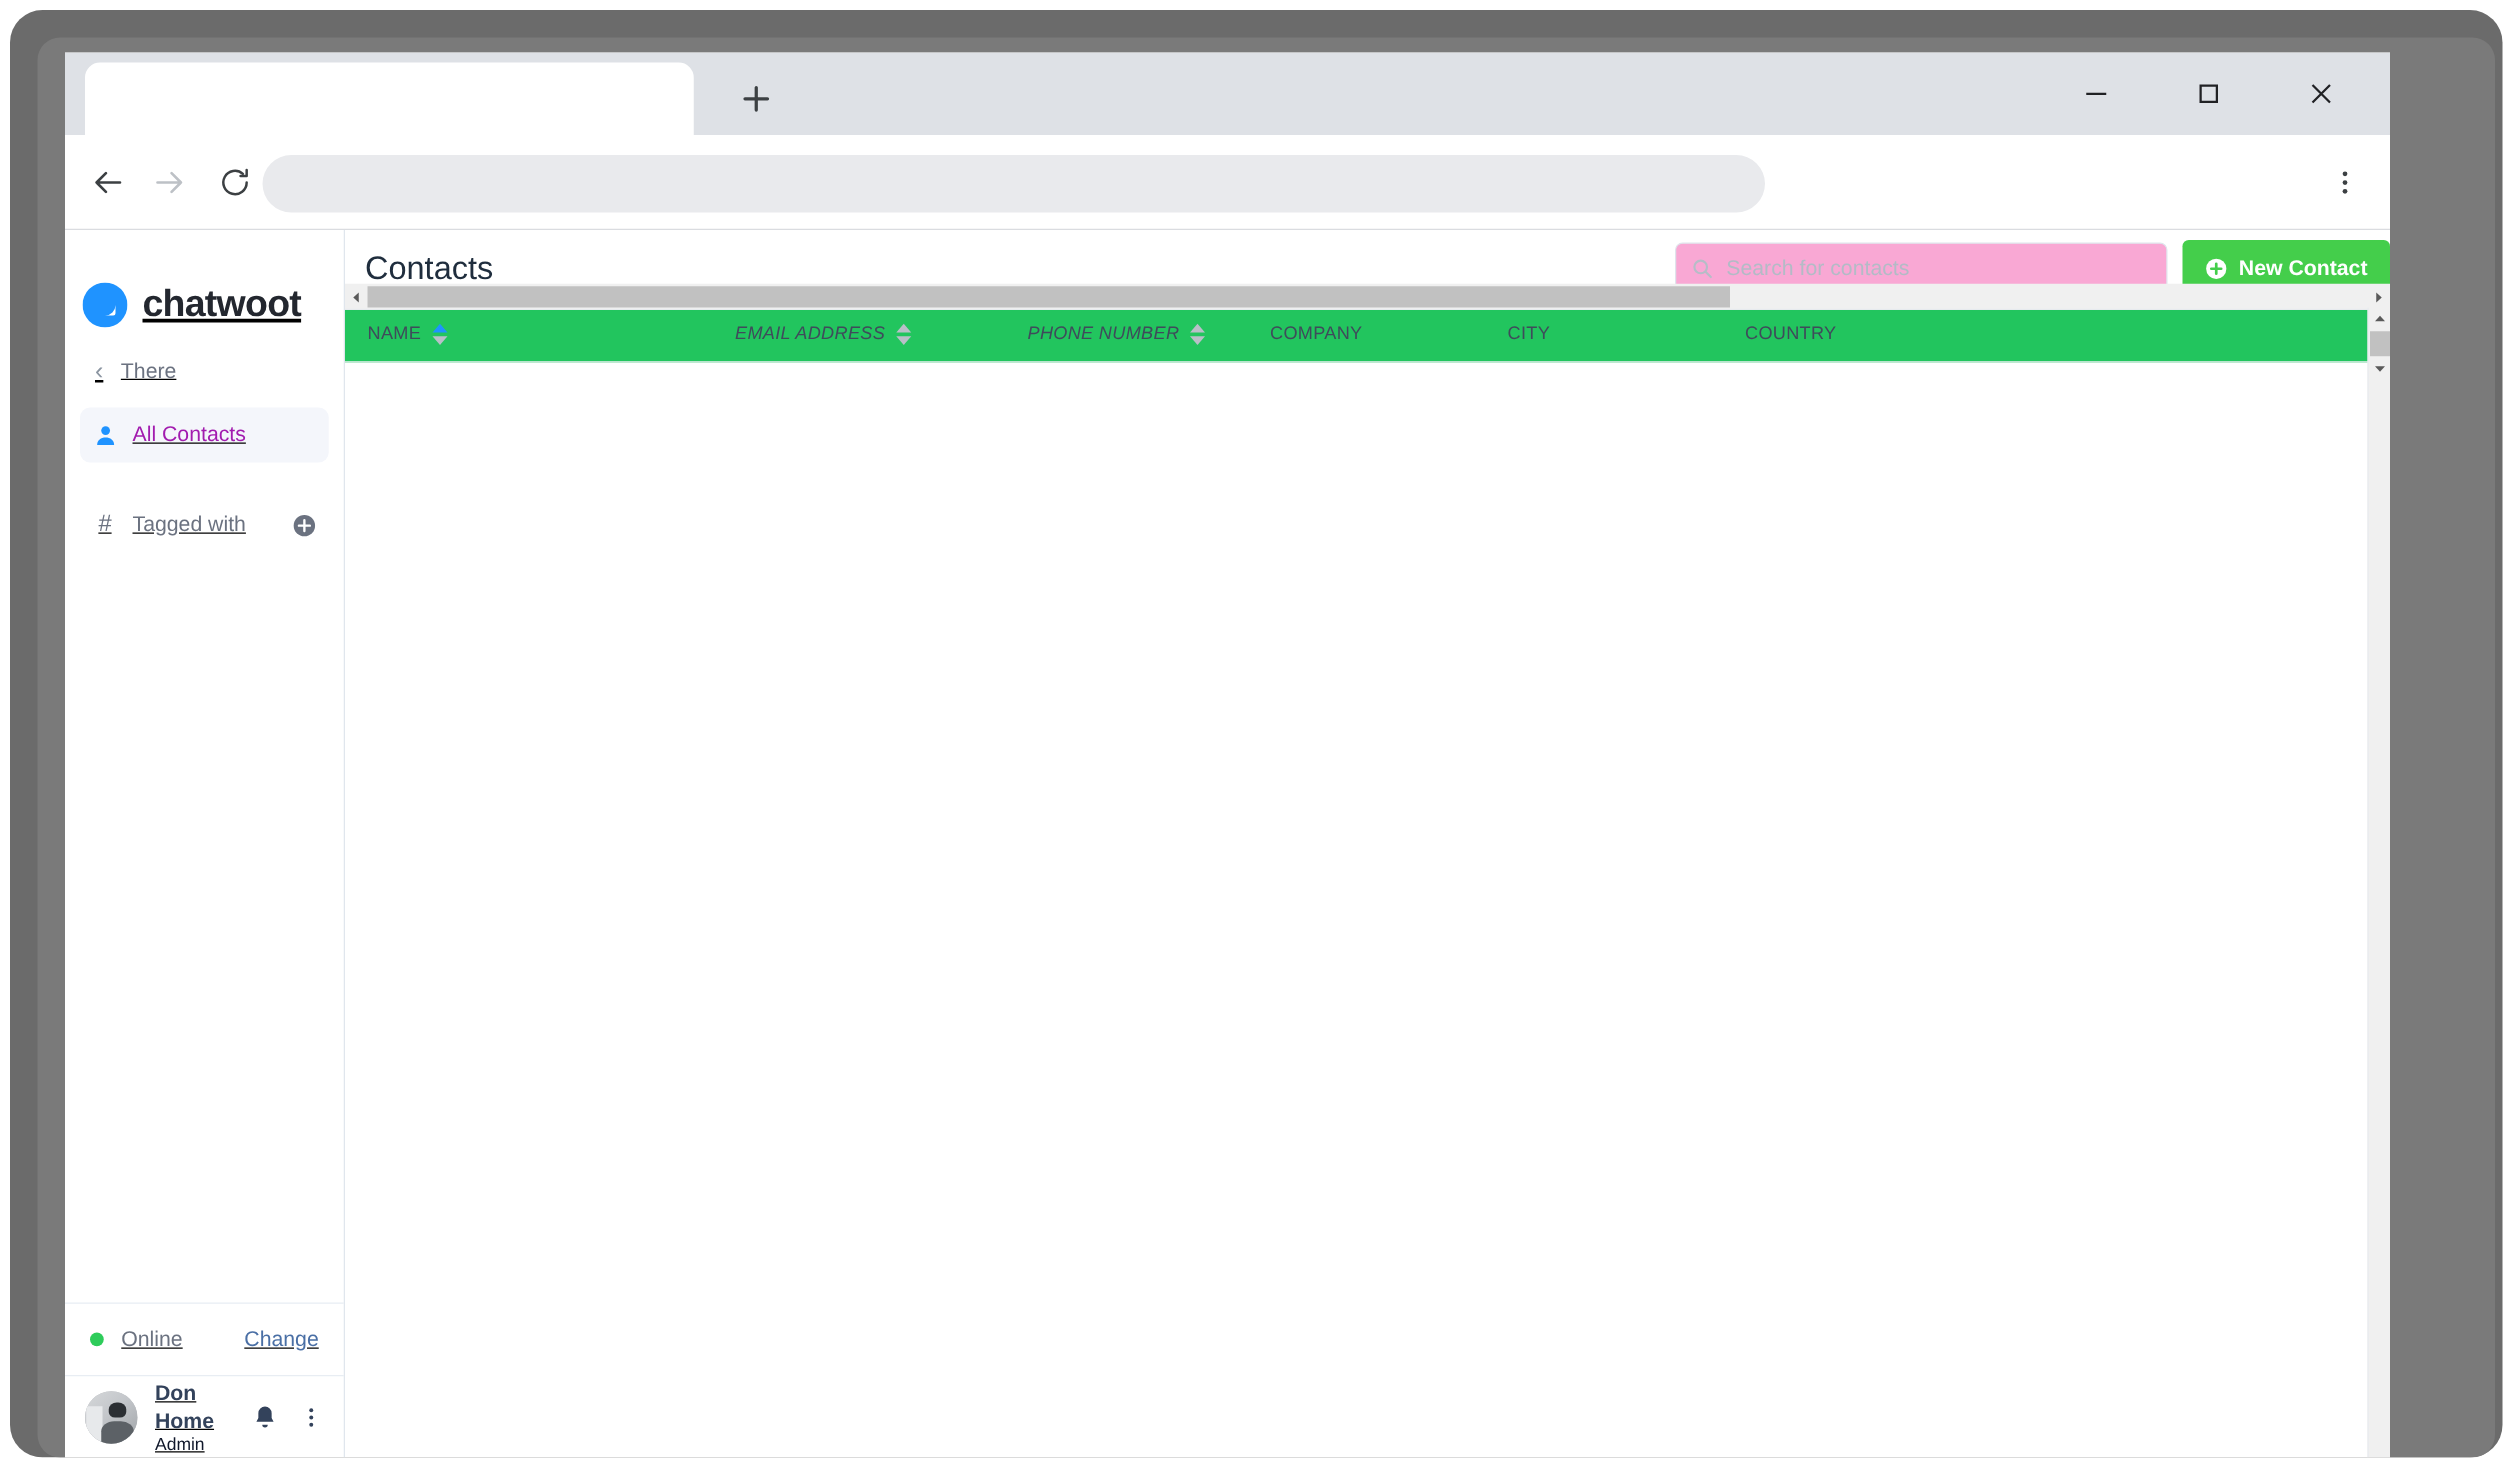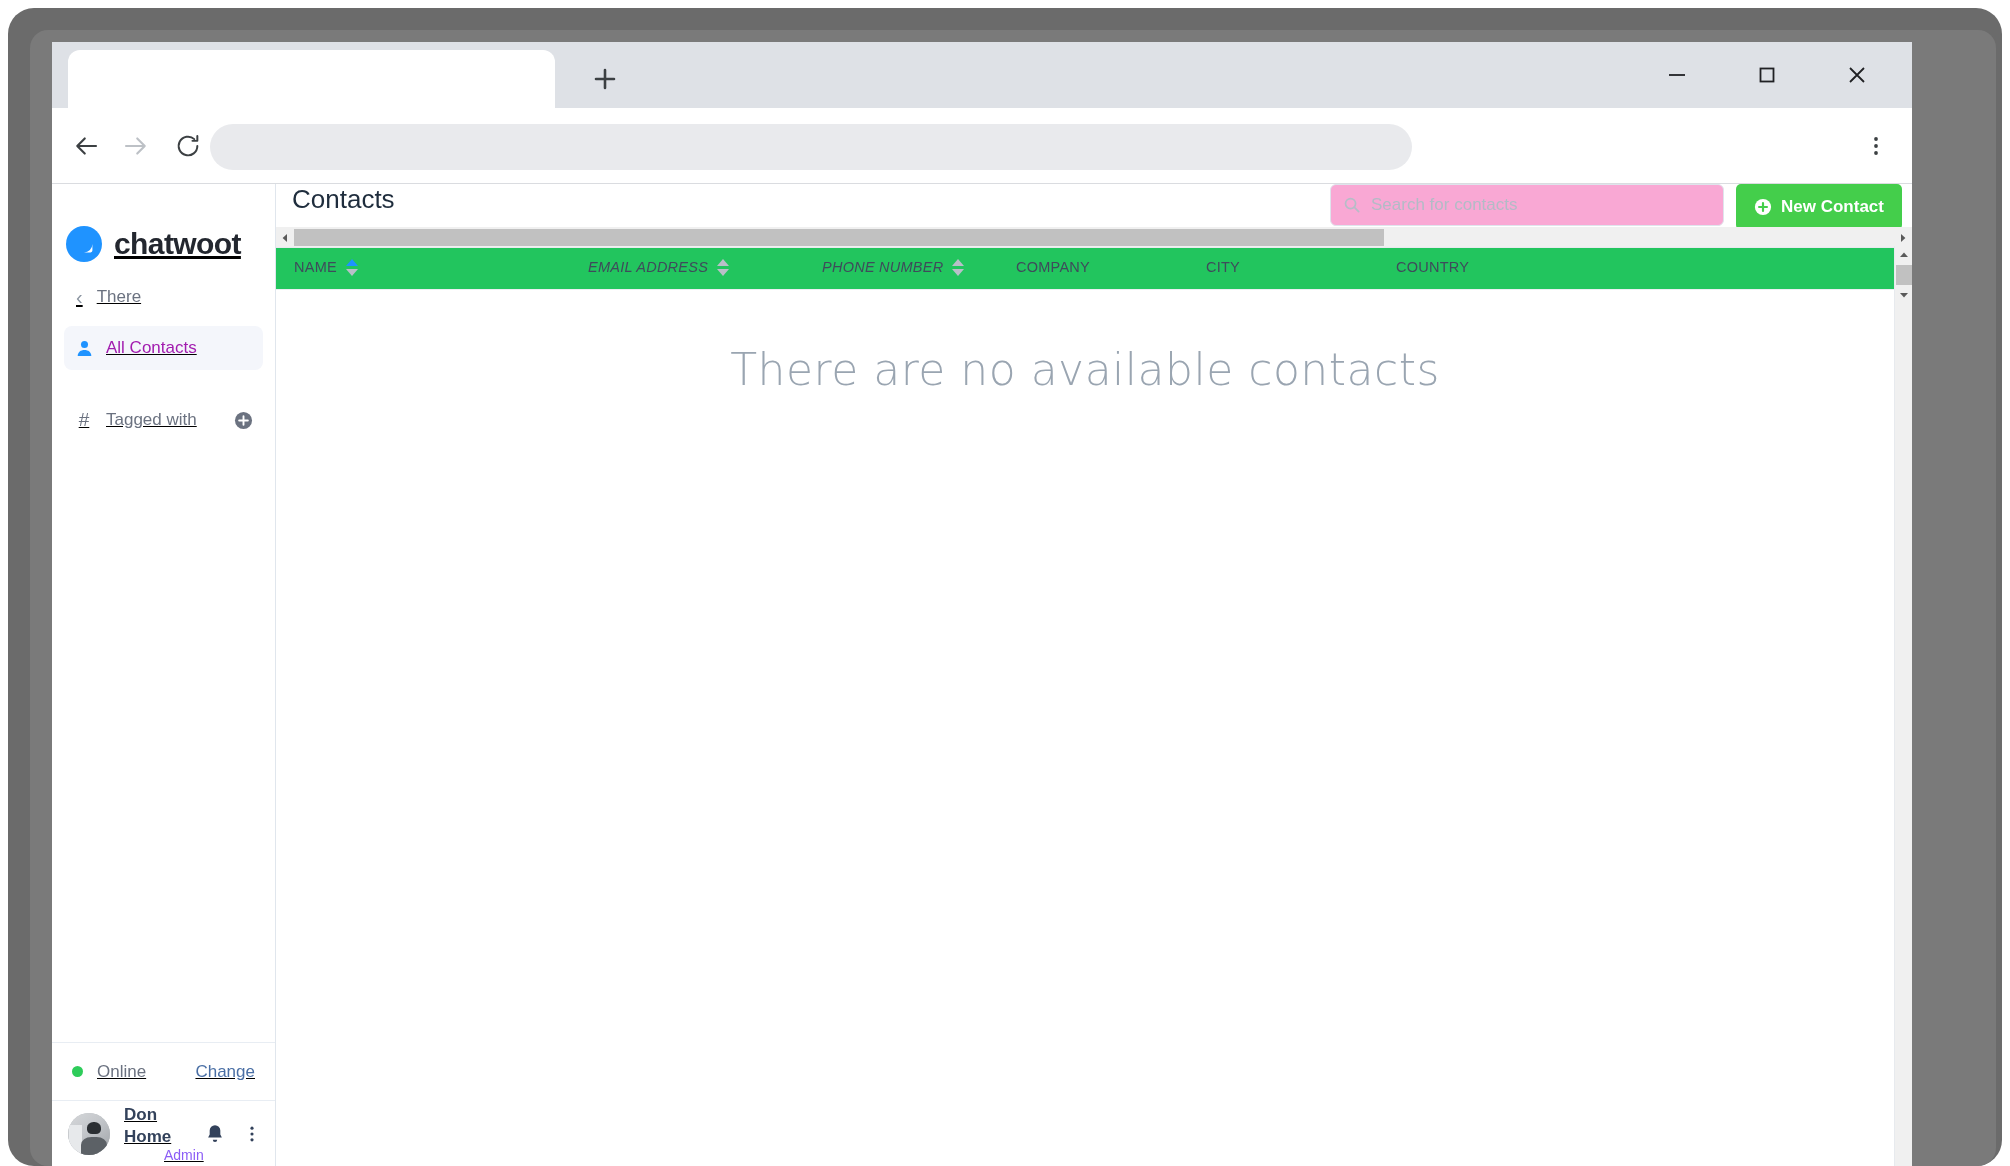--- a/index.html
+++ b/index.html
@@ -217,35 +217,35 @@
   #avatar .a1 { position:absolute; left:0; top:0; width:100%; height:100%;
                 background: linear-gradient(140deg,#d6d8da 0%,#c3c6ca 45%,#9ea2a6 100%); }
   #avatar .a2 { position:absolute; left:45%; top:22%; width:34%; height:30%;
                 background:#2b2f33; border-radius:45% 45% 35% 35%; }
   #avatar .a3 { position:absolute; left:30%; top:58%; width:62%; height:48%;
                 background:#5c6166; border-radius:40% 40% 0 0; }
   #avatar .a4 { position:absolute; left:2%; top:30%; width:32%; height:70%;
                 background:#e7e9eb; }
   #user-meta { margin-left: 14px; }
   #user-name { font-size: 17px; font-weight: 700; color: #33425b; line-height: 1.25; }
-  #user-sub  { font-size: 14px; color: #8b5cf6; margin-left: 40px; }
+  #user-sub  { font-size: 14px; color: #0f172a; }
   #bell-btn  { margin-left: auto; display:flex; color:#33425b; }
   #user-menu { margin-left: 16px; display:flex; color:#33425b; }
 
   
   #main {
     position: relative;
     flex: 1 1 auto;
     background: #ffffff;
     overflow: hidden;
   }
   #content-header {
-    display: flex; 
+    display: flex; align-items: center;
     height: 62px;
-    padding: 0 10px 0 16px;
+    padding: 0 0 0 16px;
     border-bottom: 1px solid #eef1f5;
   }
   #page-title {
     font-size: 26px;
     color: #1f2d3d;
     font-weight: 400;
   }
   #search-wrap {
     margin-left: auto;
     position: relative;
@@ -602,19 +602,18 @@
               </svg>
           </div>
           <div id="vthumb"></div>
           <div class="arrow-d">
             <svg width="10" height="10" viewBox="0 0 10 10">
                 <path d="M1 3 L5 7.4 L9 3 z" fill="#5a5a5a"></path>
               </svg>
           </div>
         </div>
 
-        <div id="empty-state">There are no available contacts</div>
       </div>
     </div>
 
     <div id="bottom-cut"></div>
   </div>
 </div>
 
 </body></html>

